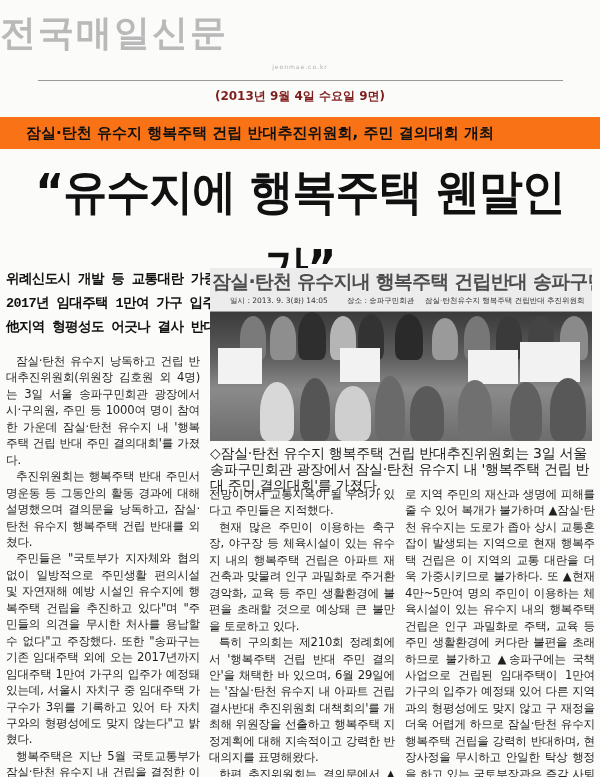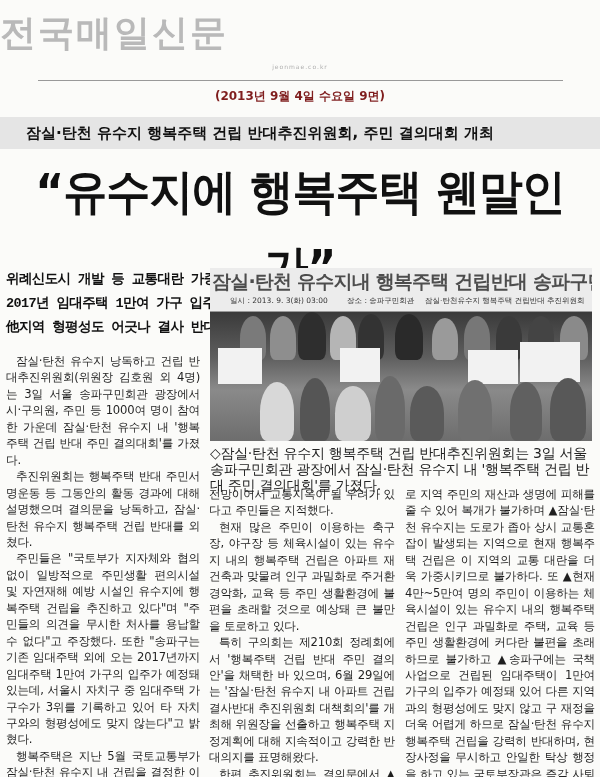--- a/index.html
+++ b/index.html
@@ -20,21 +20,21 @@
   }
   .rule {
     position:absolute; left:38px; top:80px; width:525px; height:1px; background:#999;
   }
   .issue {
     position:absolute; left:0; top:88px; width:600px; text-align:center;
     font-size:12px; font-weight:bold; color:#7f1d1d;
   }
   .kicker {
     position:absolute; left:0; top:117px; width:600px; height:32px;
-    background:#e5e5e5; box-sizing:border-box; padding-left:26px;
+    background:#f97316; box-sizing:border-box; padding-left:26px;
     font-size:15px; font-weight:bold; line-height:32px; color:#111;
   }
   .headline {
     position:absolute; left:0; top:160px; width:600px; text-align:center;
     font-size:44px; font-weight:bold; letter-spacing:-1px; color:#111;
     line-height:70px; transform:scaleY(1.08);
   }
   .subheads {
     position:absolute; left:6px; top:268px; width:195px;font-family:Liberation Mono, monospace;
   }
@@ -94,21 +94,21 @@
 <div class="subheads">
   <div>위례신도시 개발 등 교통대란 가중</div>
   <div>2017년 임대주택 1만여 가구 입주</div>
   <div>他지역 형평성도 어긋나 결사 반대</div>
 </div>
 
 <div class="photo">
   <div class="banner">
     <div class="banner-title">잠실·탄천 유수지내 행복주택 건립반대 송파구민 궐기대회</div>
     <div class="banner-info">
-      <span style="left:20px">일시 : 2013. 9. 3(화) 03:00</span>
+      <span style="left:20px">일시 : 2013. 9. 3(화) 14:05</span>
       <span style="left:137px">장소 : 송파구민회관</span>
       <span style="left:215px">잠실·탄천유수지 행복주택 건립반대 추진위원회</span>
     </div>
   </div>
   <div class="crowd">
     <div class="person" style="left:30px;top:4px;width:26px;height:44px;background:#7a7a7a"></div>
     <div class="person" style="left:60px;top:4px;width:26px;height:44px;background:#8e8e8e"></div>
     <div class="person" style="left:88px;top:0px;width:28px;height:48px;background:#2e2e2e"></div>
     <div class="person" style="left:120px;top:4px;width:26px;height:44px;background:#b5b5b5"></div>
     <div class="person" style="left:148px;top:2px;width:26px;height:46px;background:#333"></div>

